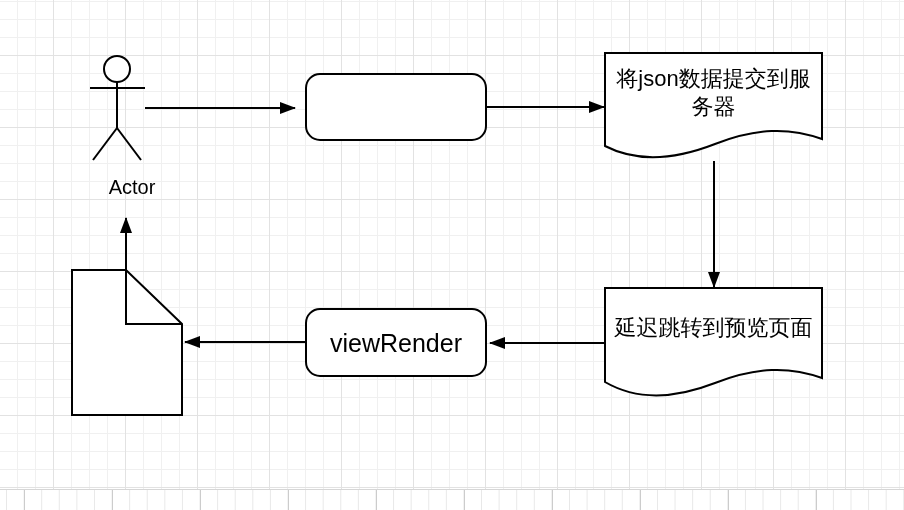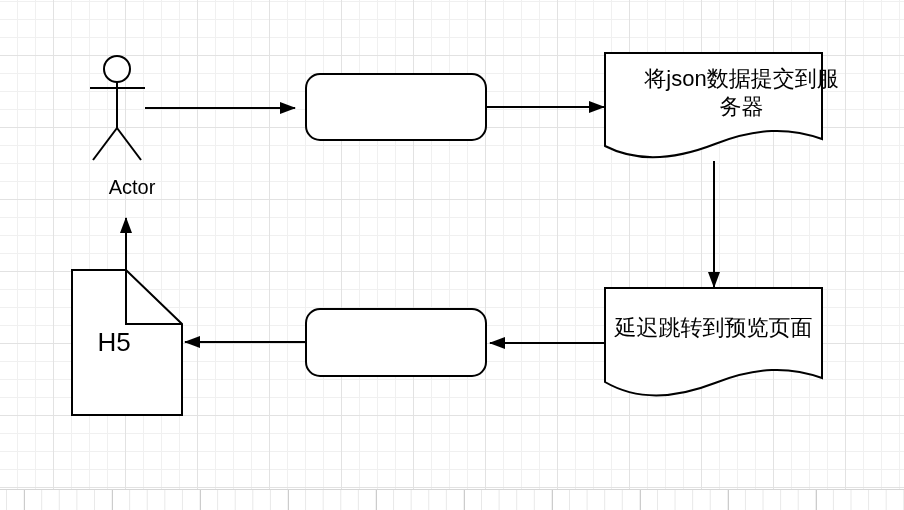--- a/index.html
+++ b/index.html
@@ -31,21 +31,21 @@
   }
   svg.layer{position:absolute;left:0;top:0;width:904px;height:510px;}
   .shape-stroke{stroke:#000;stroke-width:2;fill:#fff;}
   .line-stroke{stroke:#000;stroke-width:2;fill:none;}
   .label{
     position:absolute;display:flex;align-items:center;justify-content:center;
     text-align:center;line-height:28px;box-sizing:border-box;
   }
   .lbl-actor{left:92px;top:176px;width:80px;height:22px;font-size:20px;line-height:22px;}
   .lbl-preview{left:307px;top:75px;width:178px;height:64px;font-size:24px;}
-  .lbl-doc1{left:605px;top:55px;width:217px;height:76px;font-size:22px;padding:0 2px;margin-left:28px;}
+  .lbl-doc1{left:605px;top:55px;width:217px;height:76px;font-size:22px;padding:0 2px;}
   .lbl-doc2{left:605px;top:288px;width:217px;height:80px;font-size:22px;}
   .lbl-view{left:307px;top:310px;width:178px;height:65px;font-size:25px;}
   .lbl-h5{left:72px;top:328px;width:84px;height:28px;font-size:26px;}
   .lbl-doc1 span,.lbl-doc2 span{display:inline-block;}
 </style>
 </head>
 <body>
 
 <div class="screen">
 
@@ -88,15 +88,15 @@
     <line class="line-stroke" x1="126" y1="270" x2="126" y2="218" marker-end="url(#arrow)"></line>
   </svg>
 
   <div class="label lbl-actor">Actor</div>
   <div class="label lbl-doc1">
       <span>将json数据提交到服务器</span>
     </div>
   <div class="label lbl-doc2">
       <span>延迟跳转到预览页面</span>
     </div>
-  <div class="label lbl-h5">H5</div>
+  <div class="label lbl-view">viewRender</div>
 
 </div>
 
 </body></html>

